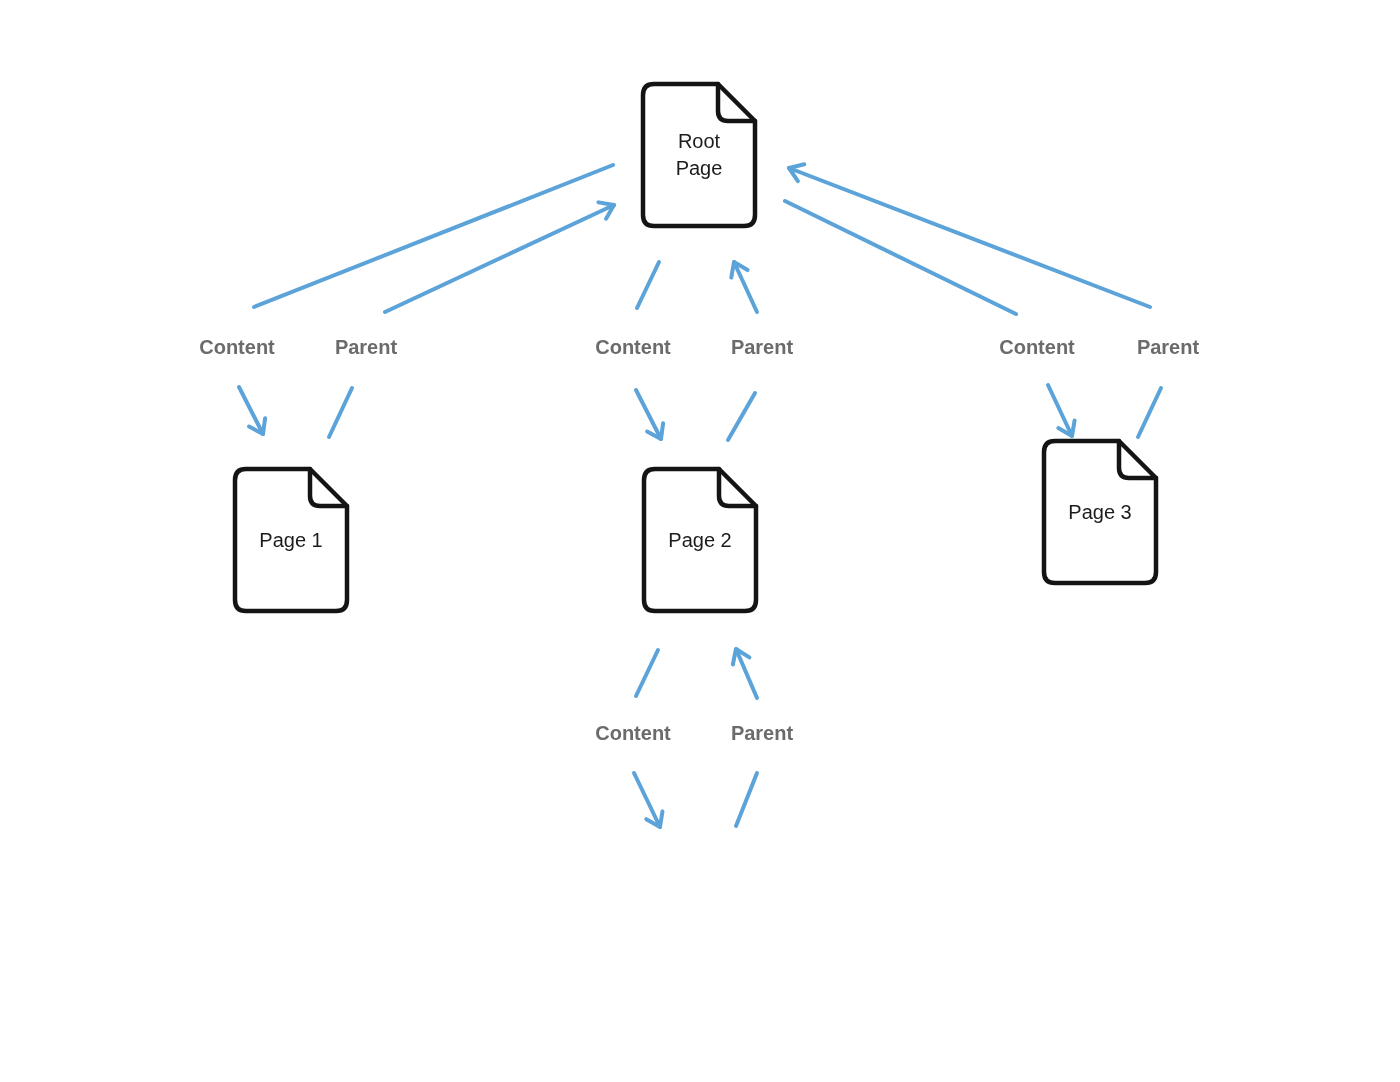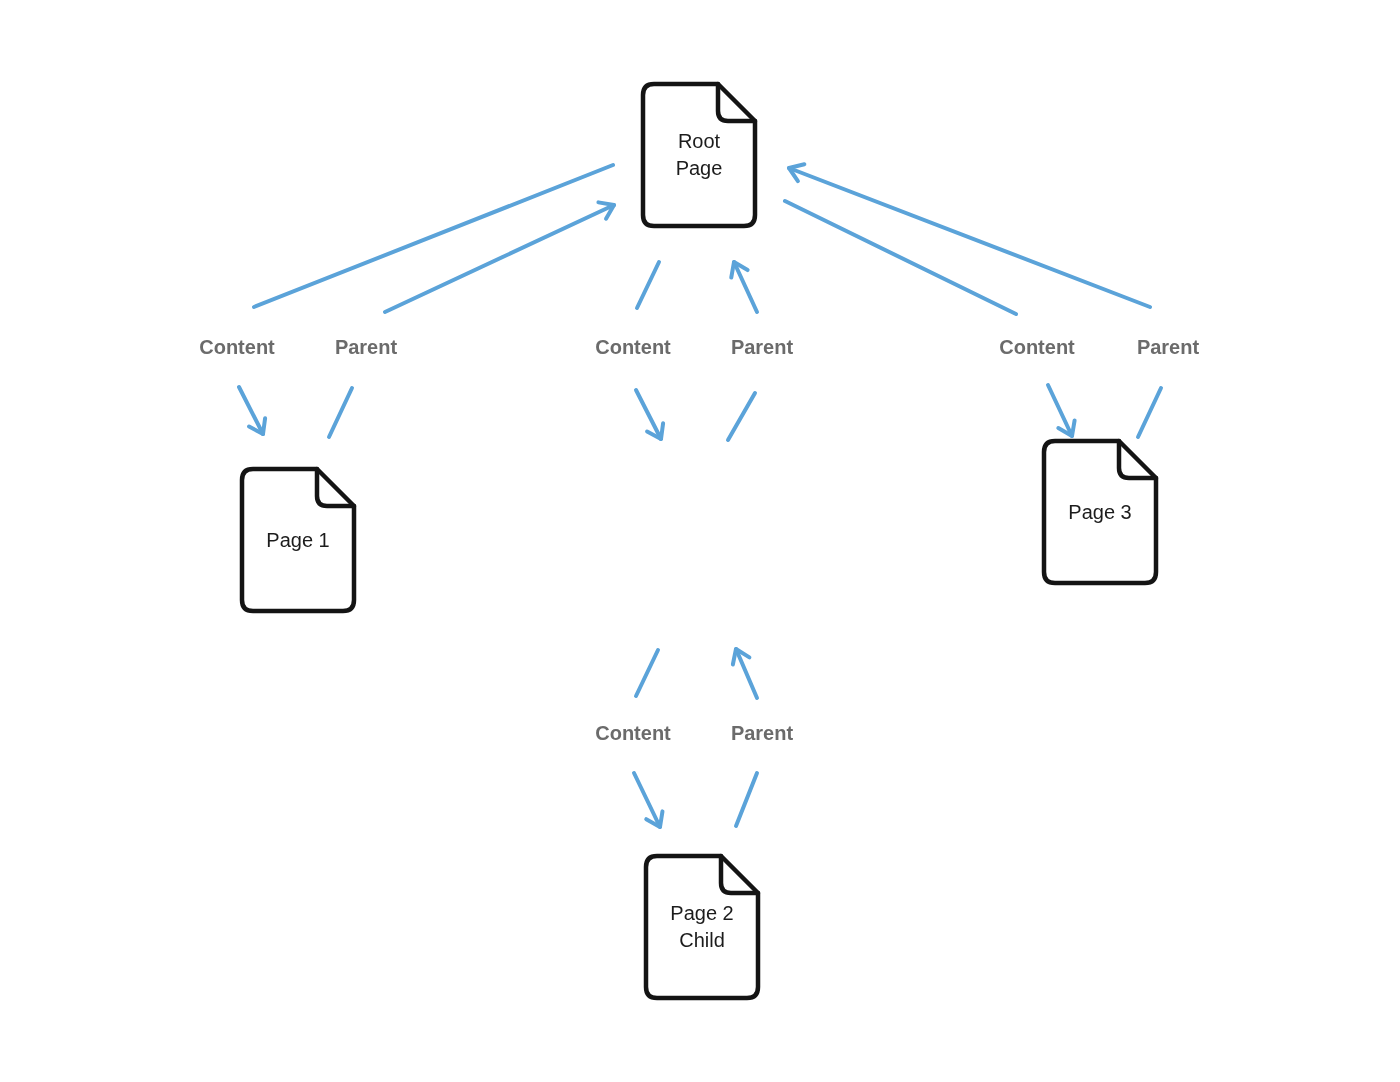--- a/index.html
+++ b/index.html
@@ -119,44 +119,44 @@
   </svg>
 
   <div class="node" style="left:640px; top:81px;">
     <svg class="doc-icon" viewBox="0 0 118 148">
       <path class="doc-body" d="M 78 3 L 14 3 Q 3 3 3 14 L 3 134 Q 3 145 14 145 L 104 145 Q 115 145 115 134 L 115 40 Z"></path>
       <path class="doc-fold" d="M 78 3 L 78 30 Q 78 40 88 40 L 115 40"></path>
     </svg>
     <div class="node-label">Root Page</div>
   </div>
 
-  <div class="node" style="left:239px; top:466px;">
+  <div class="node" style="left:232px; top:466px;">
     <svg class="doc-icon" viewBox="0 0 118 148">
       <path class="doc-body" d="M 78 3 L 14 3 Q 3 3 3 14 L 3 134 Q 3 145 14 145 L 104 145 Q 115 145 115 134 L 115 40 Z"></path>
       <path class="doc-fold" d="M 78 3 L 78 30 Q 78 40 88 40 L 115 40"></path>
     </svg>
     <div class="node-label">Page 1</div>
   </div>
 
+  <div class="node" style="left:641px; top:466px;">
+    <svg class="doc-icon" viewBox="0 0 118 148">
+      <path class="doc-body" d="M 78 3 L 14 3 Q 3 3 3 14 L 3 134 Q 3 145 14 145 L 104 145 Q 115 145 115 134 L 115 40 Z"></path>
+      <path class="doc-fold" d="M 78 3 L 78 30 Q 78 40 88 40 L 115 40"></path>
+    </svg>
+    <div class="node-label">Page 2</div>
+  </div>
 
   <div class="node" style="left:1041px; top:438px;">
     <svg class="doc-icon" viewBox="0 0 118 148">
       <path class="doc-body" d="M 78 3 L 14 3 Q 3 3 3 14 L 3 134 Q 3 145 14 145 L 104 145 Q 115 145 115 134 L 115 40 Z"></path>
       <path class="doc-fold" d="M 78 3 L 78 30 Q 78 40 88 40 L 115 40"></path>
     </svg>
     <div class="node-label">Page 3</div>
   </div>
 
-  <div class="node" style="left:643px; top:852px; height:150px;">
-    <svg class="doc-icon" viewBox="0 0 118 148">
-      <path class="doc-body" d="M 78 3 L 14 3 Q 3 3 3 14 L 3 134 Q 3 145 14 145 L 104 145 Q 115 145 115 134 L 115 40 Z"></path>
-      <path class="doc-fold" d="M 78 3 L 78 30 Q 78 40 88 40 L 115 40"></path>
-    </svg>
-    <div class="node-label">Page 2 Child</div>
-  </div>
 
   <div class="edge-label" style="left:237px; top:347px;">Content</div>
   <div class="edge-label" style="left:366px; top:347px;">Parent</div>
   <div class="edge-label" style="left:633px; top:347px;">Content</div>
   <div class="edge-label" style="left:762px; top:347px;">Parent</div>
   <div class="edge-label" style="left:1037px; top:347px;">Content</div>
   <div class="edge-label" style="left:1168px; top:347px;">Parent</div>
 
   <div class="edge-label" style="left:633px; top:733px;">Content</div>
   <div class="edge-label" style="left:762px; top:733px;">Parent</div>

